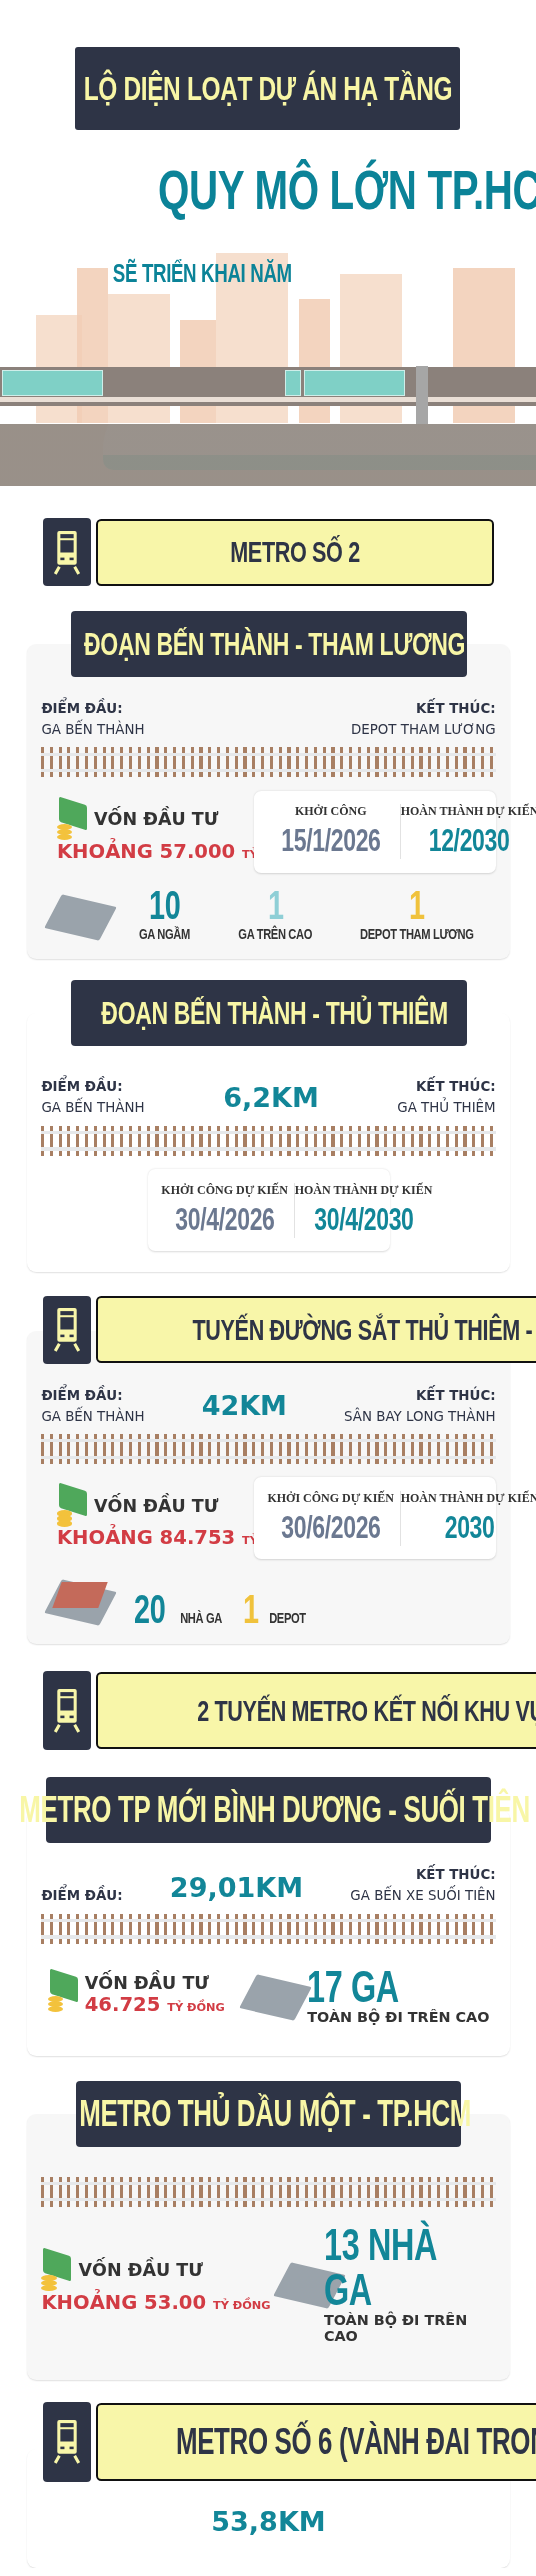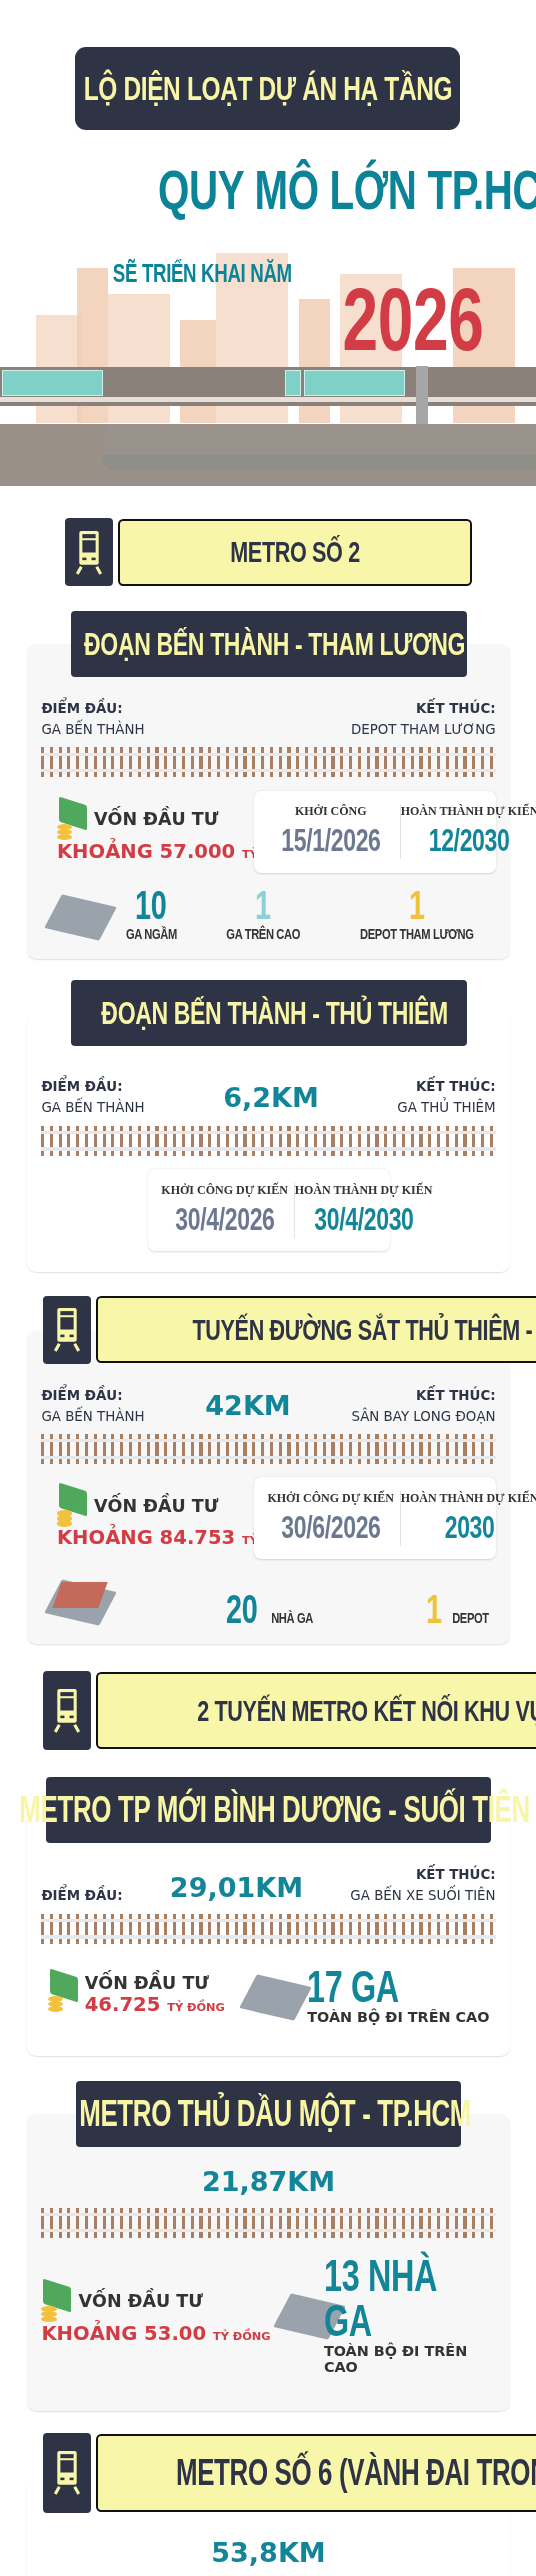--- a/index.html
+++ b/index.html
@@ -5,21 +5,21 @@
   * { box-sizing: border-box; margin: 0; padding: 0; }
   body { width: 537px; background: #ffffff; font-family: "DejaVu Sans", sans-serif; color: #2d3446; }
   .cond { font-family: "Liberation Sans", sans-serif; font-weight: bold; letter-spacing: -0.5px; transform-origin: center; }
   .narrow { display: inline-block; transform: scaleX(0.72); }
 
   
   .hero { position: relative; height: 424px; background: #ffffff; overflow: hidden; }
   .hero .city { position: absolute; left: 0; right: 0; top: 227px; height: 196px; }
   .hero .bld { position: absolute; bottom: 0; background: #f5d9c6; opacity: 0.85; }
   .hero .bld.b { background: #f1cdb4; }
-  .hero .title-box { position: absolute; left: 75px; top: 47px; width: 385px; height: 83px; background: #2e3446; border-radius: 11px; display: flex; align-items: center; justify-content: center; }
+  .hero .title-box { position: absolute; left: 75px; top: 47px; width: 385px; height: 83px; background: #2e3446; border-radius: 3px; display: flex; align-items: center; justify-content: center; }
   .hero .title-box span { color: #f8f6a6; font-size: 34px; white-space: nowrap; }
   .hero .line2 { position: absolute; left: 77px; top: 157px; width: 392px; text-align: center; color: #0b8398; font-size: 56px; white-space: nowrap; }
   .hero .line3 { position: absolute; left: 78px; top: 258px; color: #0b8398; font-size: 26px; white-space: nowrap; }
   .hero .year { position: absolute; left: 315px; top: 268px; color: #d23c44; font-size: 89px; white-space: nowrap; }
   .hero .track-top { position: absolute; left: 0; right: 0; top: 367px; height: 31px; background: #8b817b; }
   .hero .track-top2 { position: absolute; left: 0; right: 0; top: 397px; height: 5.2px; background: #eadfd6; }
   .hero .track-top3 { position: absolute; left: 0; right: 0; top: 402px; height: 4.1px; background: #8b817b; }
   .hero .sign { position: absolute; top: 370px; height: 26px; background: #7fd0c6; border: 1.5px solid #cfeee9; }
   .hero .pole { position: absolute; left: 416px; top: 366px; width: 12.4px; height: 58px; background: #a6a6a6; }
 
@@ -58,21 +58,21 @@
   .money-val { font-size: 19.6px; font-weight: bold; color: #d23c44; white-space: nowrap; }
   .money-val small { font-size: 11.3px; }
 
   .dates { background: #fff; border-radius: 7.2px; box-shadow: 0 0.5px 2.1px rgba(0,0,0,0.15); display: flex; padding: 13.4px 8.2px; }
   .dates .col { flex: 1; text-align: center; }
   .dates .col + .col { border-left: 0.5px solid #e2e2e2; }
   .dates .lbl { font-size: 12px; font-weight: bold; color: #333; white-space: nowrap; font-family: Liberation Serif, serif; }
   .dates .v1 { font-size: 32px; color: #6b7890; margin-top: 3.1px; white-space: nowrap; }
   .dates .v2 { font-size: 32px; color: #128698; margin-top: 3.1px; white-space: nowrap; }
 
-  .stats { display: flex; align-items: flex-end; justify-content: space-between; gap: 24px; }
+  .stats { display: flex; align-items: flex-end; justify-content: flex-start; gap: 10px; }
   .stat { text-align: center; }
   .stat .n { font-size: 40px; line-height: 1; }
   .stat .l { font-size: 15.5px; color: #333; white-space: nowrap; }
 
   .iso { position: relative; width: 77px; height: 57px; }
   .iso .base { position: absolute; left: 5.2px; top: 15.5px; width: 67px; height: 31px; background: #9aa3ab; transform: skewY(-25deg) rotate(35deg); border-radius: 2.1px; }
   .iso .roof { position: absolute; left: 15.5px; top: 10.3px; width: 46px; height: 26px; background: #c46a5a; transform: skewX(-20deg); }
 </style>
 </head>
 <body>
@@ -86,21 +86,20 @@
     <div class="bld" style="left:216px;width:72px;height:170px"></div>
     <div class="bld b" style="left:299px;width:31px;height:124px"></div>
     <div class="bld" style="left:340px;width:62px;height:149px"></div>
     <div class="bld b" style="left:453px;width:62px;height:155px"></div>
   </div>
   <div class="title-box">
     <span class="cond narrow">LỘ DIỆN LOẠT DỰ ÁN HẠ TẦNG</span>
   </div>
   <div class="line2 cond"><span class="narrow">QUY MÔ LỚN TP.HCM</span></div>
   <div class="line3 cond"><span class="narrow">SẼ TRIỂN KHAI NĂM</span></div>
-  <div class="year cond"><span class="narrow">2026</span></div>
   <div class="track-top"></div>
   <div class="track-top2"></div>
   <div class="track-top3"></div>
   <div class="sign" style="left:2.1px;width:101px"></div>
   <div class="sign" style="left:285px;width:15.5px"></div>
   <div class="sign" style="left:304px;width:101px"></div>
   <div class="pole"></div>
 </div>
 <div class="train-band">
   <div class="train">
@@ -108,21 +107,21 @@
     
     
     
     
   </div>
   <div class="train-bottom"></div>
 </div>
 
 <div style="height:32px"></div>
 
-<div class="sec-head" style="width:407px">
+<div class="sec-head" style="width:451px">
   <div class="icon-sq">
     <svg width="26" height="47" viewBox="0 0 50 92">
         <rect x="6" y="4" width="38" height="66" rx="4" fill="#f8f6a9"></rect>
         <rect x="12" y="10" width="26" height="8" fill="#2e3446"></rect>
         <rect x="12" y="22" width="26" height="24" fill="#2e3446"></rect>
         <rect x="12" y="56" width="8" height="5" fill="#2e3446"></rect>
         <rect x="30" y="56" width="8" height="5" fill="#2e3446"></rect>
         <path d="M10 74 L2 88 M40 74 L48 88" stroke="#f8f6a9" stroke-width="6"></path>
       </svg>
   </div>
@@ -225,21 +224,21 @@
 </div>
 <div class="card" style="padding-top:57px">
   <div class="ends">
     <div class="endpoint">
       <div class="lbl">ĐIỂM ĐẦU:</div>
       <div class="val">GA BẾN THÀNH</div>
     </div>
     <div class="dist" style="align-self:center">42KM</div>
     <div class="endpoint right">
       <div class="lbl">KẾT THÚC:</div>
-      <div class="val">SÂN BAY LONG ĐOẠN</div>
+      <div class="val">SÂN BAY LONG THÀNH</div>
     </div>
   </div>
   <div class="rail"></div>
   <div style="display:flex;align-items:center;justify-content:space-between">
     <div style="width:185px;padding-left:15.5px">
       <div class="money">
         <div class="cash">
             <div class="bill"></div>
             <div class="coin" style="top:23px"></div>
             <div class="coin" style="top:28px"></div>
@@ -331,21 +330,20 @@
 
 <div style="height:25px"></div>
 
 <div class="dark-bar" style="width:385px">
   <svg width="36" height="25" viewBox="0 0 70 48">
       <path d="M0 16 H38 V0 L70 24 L38 48 V32 H0 Z" fill="#f8f6a9"></path>
     </svg>
   <span class="t cond narrow" style="font-size:36px">METRO THỦ DẦU MỘT - TP.HCM</span>
 </div>
 <div class="card" style="padding-top:52px;padding-bottom:36px">
-  <div class="dist" style="text-align:center">21,87KM</div>
   <div class="rail"></div>
   <div style="display:flex;align-items:center;justify-content:space-around;margin-top:15.5px">
     <div>
       <div class="money">
         <div class="cash">
             <div class="bill"></div>
             <div class="coin" style="top:23px"></div>
             <div class="coin" style="top:28px"></div>
             <div class="coin" style="top:33px"></div>
           </div>

